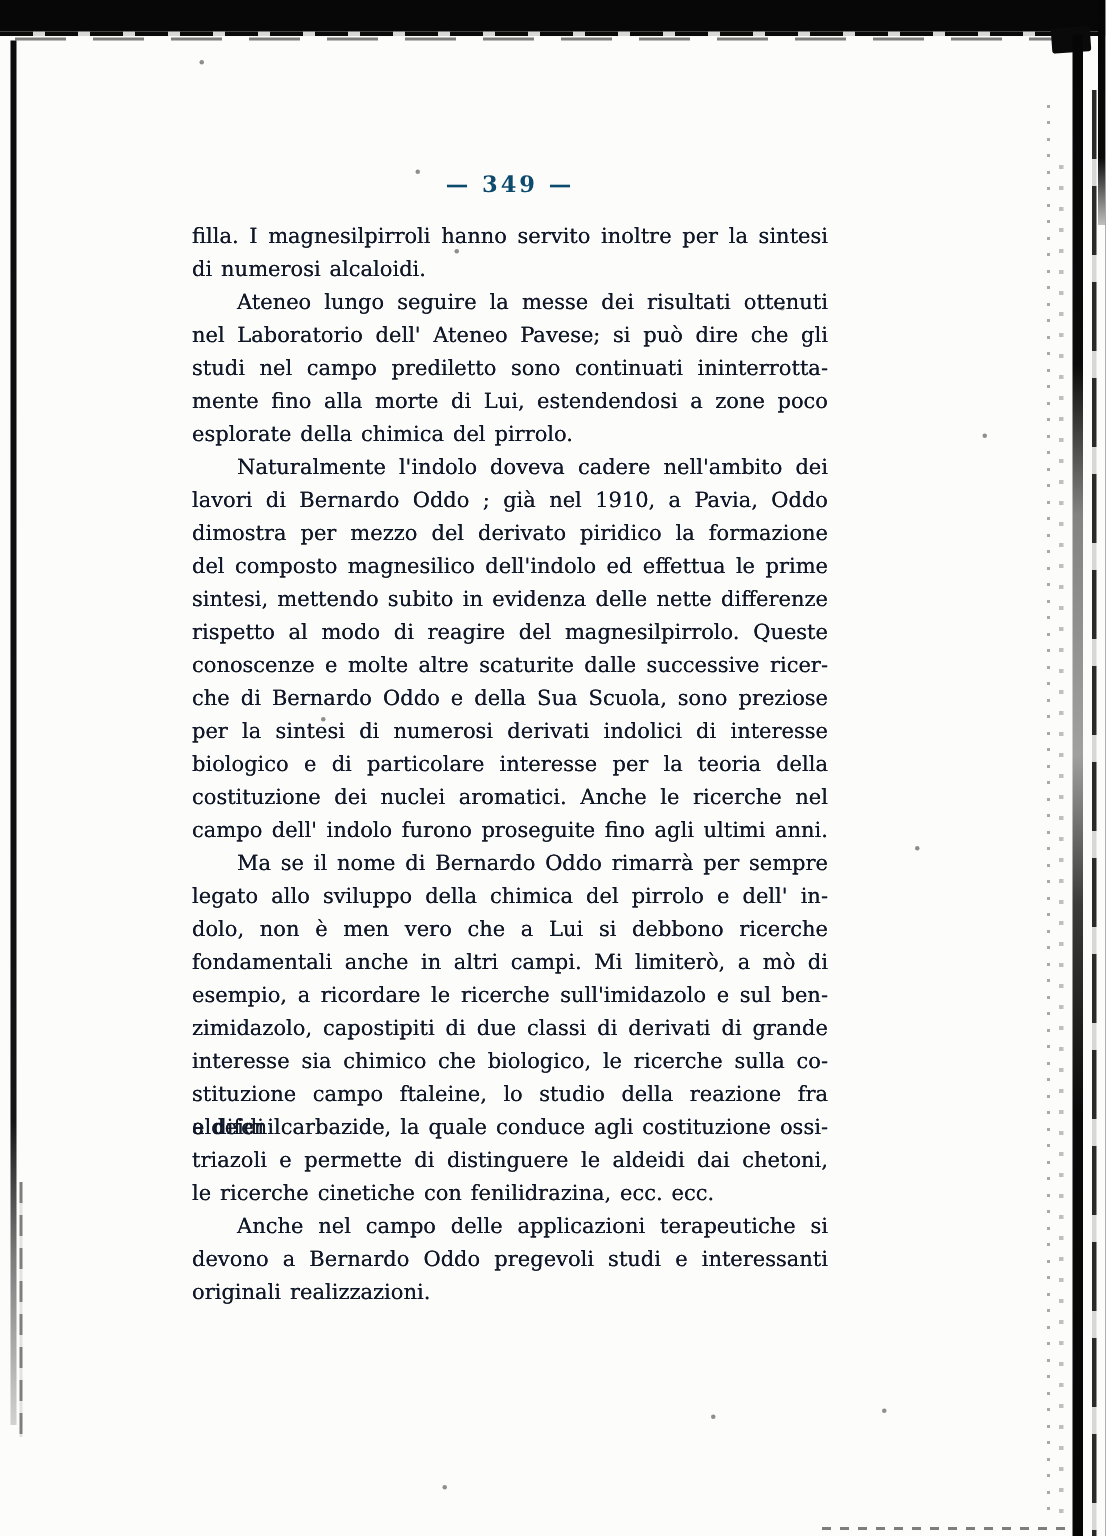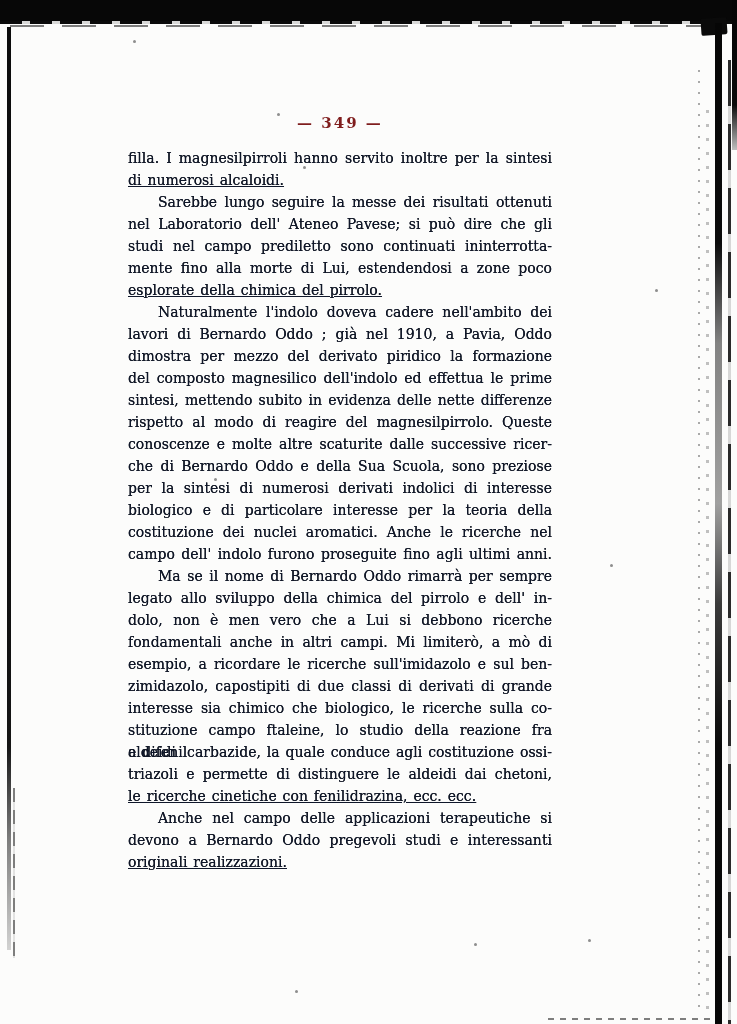--- a/index.html
+++ b/index.html
@@ -57,31 +57,31 @@
   }
   .bottom-dots{
     position:absolute;left:548px;top:1018px;width:164px;height:2px;opacity:.6;
     background:repeating-linear-gradient(90deg,#2a2a2a 0 6px,transparent 6px 12px);
   }
   .speck{position:absolute;width:3px;height:3px;background:#333;border-radius:50%;opacity:.55;}
   
   .page-number{
     position:absolute;left:128px;top:114px;width:424px;
     text-align:center;font-size:15px;font-weight:bold;
-    color:#7f1d1d;letter-spacing:2px;
+    color:#0c4a6e;letter-spacing:2px;
   }
   .text-block{
     position:absolute;left:128px;top:147px;width:424px;
     font-size:14px;color:#0f172a;
     text-shadow:0 0 .35px #1c1c1c;
     word-spacing:1.5px;
   }
   .line{height:22px;line-height:22px;white-space:normal;}
   .line.j{text-align:justify;text-align-last:justify;}
-  .line.l{text-align:left;text-align-last:left;text-decoration:underline;}
+  .line.l{text-align:left;text-align-last:left;}
   .line.indent{padding-left:30px;}
 </style>
 </head>
 <body>
 
 <div class="scan-page">
 
   <div class="top-bar"></div>
   <div class="top-bar-ragged"></div>
   <div class="top-bar-ragged2"></div>
@@ -104,21 +104,21 @@
       <div class="speck" style="left: 588px; top: 939px;"></div>
       <div class="speck" style="left: 295px; top: 990px;"></div>
       <div class="speck" style="left: 214px; top: 478px;"></div>
       <div class="speck" style="left: 610px; top: 564px;"></div>
     </div>
 
   <div class="page-number">— 349 —</div>
   <div class="text-block" id="text-block">
       <div class="line j">filla. I magnesilpirroli hanno servito inoltre per la sintesi</div>
       <div class="line l">di numerosi alcaloidi.</div>
-      <div class="line j indent">Sarebbe lungo seguire la messe dei risultati ottenuti</div>
+      <div class="line j indent">Ateneo lungo seguire la messe dei risultati ottenuti</div>
       <div class="line j">nel Laboratorio dell' Ateneo Pavese; si può dire che gli</div>
       <div class="line j">studi nel campo prediletto sono continuati ininterrotta-</div>
       <div class="line j">mente fino alla morte di Lui, estendendosi a zone poco</div>
       <div class="line l">esplorate della chimica del pirrolo.</div>
       <div class="line j indent">Naturalmente l'indolo doveva cadere nell'ambito dei</div>
       <div class="line j">lavori di Bernardo Oddo ; già nel 1910, a Pavia, Oddo</div>
       <div class="line j">dimostra per mezzo del derivato piridico la formazione</div>
       <div class="line j">del composto magnesilico dell'indolo ed effettua le prime</div>
       <div class="line j">sintesi, mettendo subito in evidenza delle nette differenze</div>
       <div class="line j">rispetto al modo di reagire del magnesilpirrolo. Queste</div>

